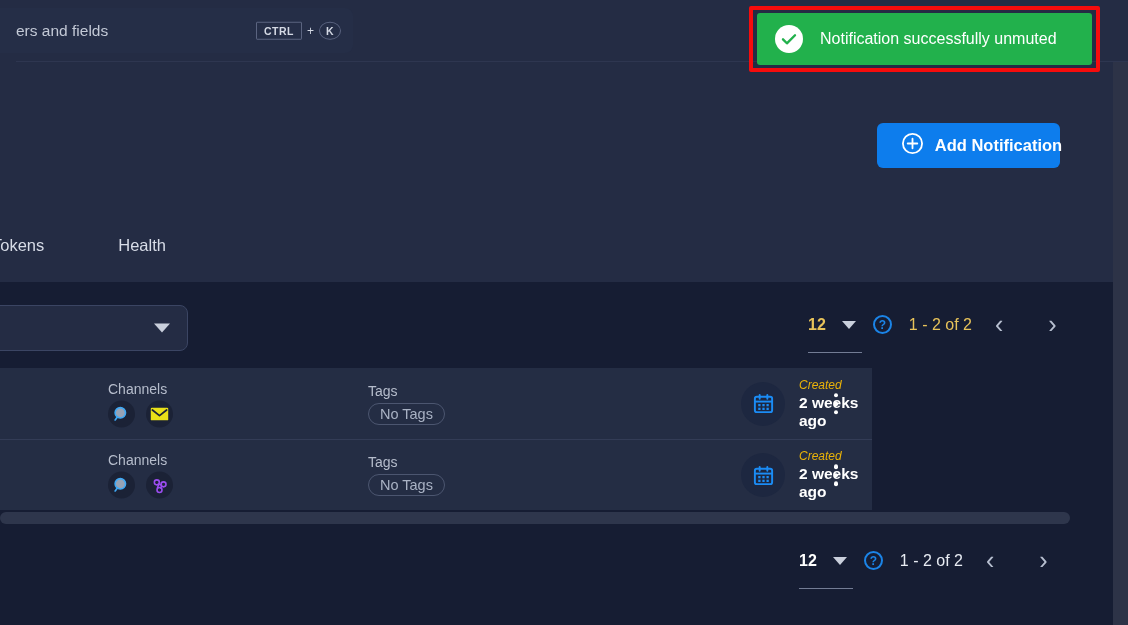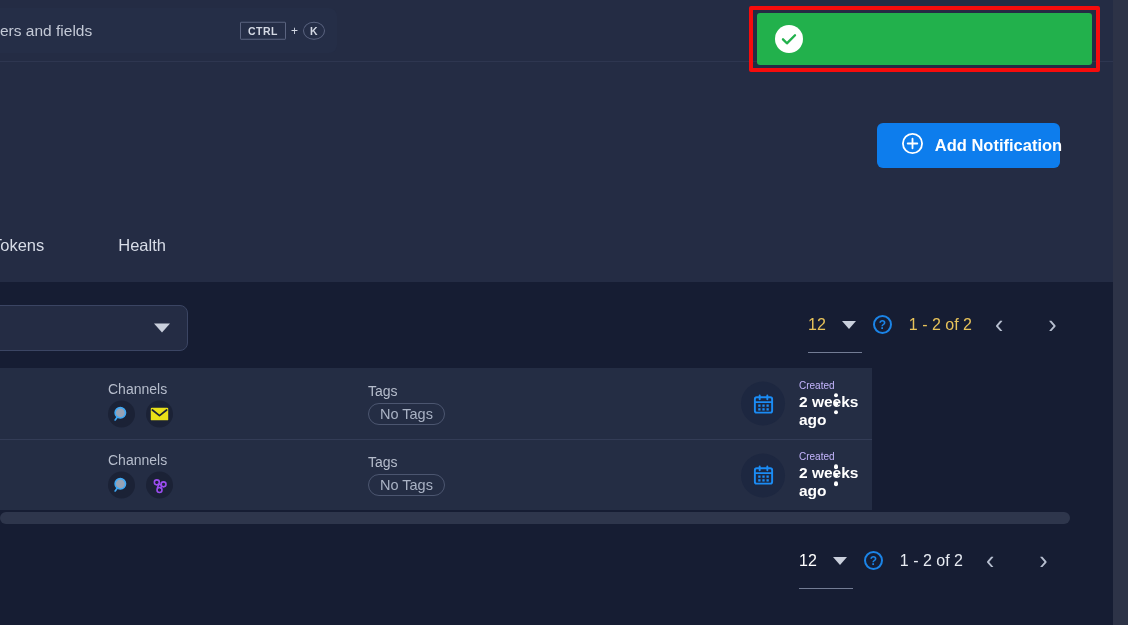--- a/index.html
+++ b/index.html
@@ -12,21 +12,21 @@
   #root { position: relative; width: 1128px; height: 625px; background: #242c44; }
 
   
   .right-strip {
     position: absolute; left: 1113px; top: 0; width: 15px; height: 625px;
     background: #2d3347;
   }
 
   
   .topbar {
-    position: absolute; left: 0; top: 0; width: 1113px; height: 62px;
+    position: absolute; left: 16px; top: 0; width: 1113px; height: 62px;
     background: #242c44;
     padding-left: 6px;
   }
   .topbar-divider {
     position: absolute; left: 0; top: 61px; width: 1113px; height: 1px;
     background: #2e3650;
   }
   .search-box {
     position: absolute; left: -220px; top: 8px; width: 557px; height: 45px;
     background: #252e47; border-radius: 8px;
@@ -96,21 +96,21 @@
   }
   .filter-caret {
     position: absolute; right: 17px; top: 50%; transform: translateY(-50%);
     width: 0; height: 0; border-left: 8px solid transparent;
     border-right: 8px solid transparent; border-top: 9px solid #c9cfdc;
   }
 
   
   .pager { position: absolute; display: flex; align-items: center; }
   .pager-size { position: relative; display: flex; align-items: center; gap: 16px; }
-  .pager-num { font-size: 16px; }
+  .pager-num { font-size: 16px; font-weight: bold; }
   .pager-num.gold { color: #e8c35a; }
   .pager-num.white { color: #ffffff; }
   .pager-ul { position: absolute; left: 0; bottom: -19px; width: 54px; height: 1px; background: #737c94; }
   .pager-caret {
     width: 0; height: 0; border-left: 7px solid transparent;
     border-right: 7px solid transparent; border-top: 8px solid #c9cfdc;
   }
   .help-icon {
     width: 19px; height: 19px; border-radius: 50%; border: 2px solid #1b84e7;
     color: #1b84e7; font-size: 12px; font-weight: bold;
@@ -139,21 +139,21 @@
   }
   .tag-pill {
     display: inline-block; border: 1px solid #4c5670; border-radius: 11px;
     color: #a9b2c4; font-size: 14.5px; padding: 2px 11px;
   }
   .created-wrap { display: flex; align-items: center; gap: 14px; }
   .cal-circle {
     width: 44px; height: 44px; border-radius: 50%; background: #1d2740;
     display: flex; align-items: center; justify-content: center; flex: none;
   }
-  .created-label { color: #c4b5fd; font-size: 10px; }
+  .created-label { color: #eab308; font-size: 12px; font-style: italic; }
   .created-value { color: #ffffff; font-size: 15.5px; font-weight: bold; margin-top: 2px; }
   .kebab {
     position: absolute; right: 34px; top: 50%; transform: translateY(-50%);
     display: flex; flex-direction: column; gap: 4px; cursor: pointer;
   }
   .kebab span { width: 4.5px; height: 4.5px; border-radius: 50%; background: #ffffff; display: block; }
 
   
   .hscroll {
     position: absolute; left: 0; top: 230px; width: 1070px; height: 12px;
@@ -179,20 +179,21 @@
     <div class="topbar-divider"></div>
   </div>
 
   <div class="toast-outline"></div>
   <div class="toast">
     <span class="toast-check">
       <svg width="18" height="18" viewBox="0 0 24 24">
           <path d="M4 12.5l5.2 5.2L20 7" fill="none" stroke="#22b14c" stroke-width="3.2" stroke-linecap="round" stroke-linejoin="round"></path>
         </svg>
     </span>
+    <span class="toast-msg">Notification successfully unmuted</span>
   </div>
 
   <div class="add-btn">
     <span>
       <svg width="23" height="23" viewBox="0 0 24 24">
         <circle cx="12" cy="12" r="10" fill="none" stroke="#ffffff" stroke-width="1.9"></circle>
         <path d="M12 7v10M7 12h10" stroke="#ffffff" stroke-width="1.9" stroke-linecap="round"></path>
       </svg>
     </span>
     <span class="add-btn-label">Add Notification</span>

